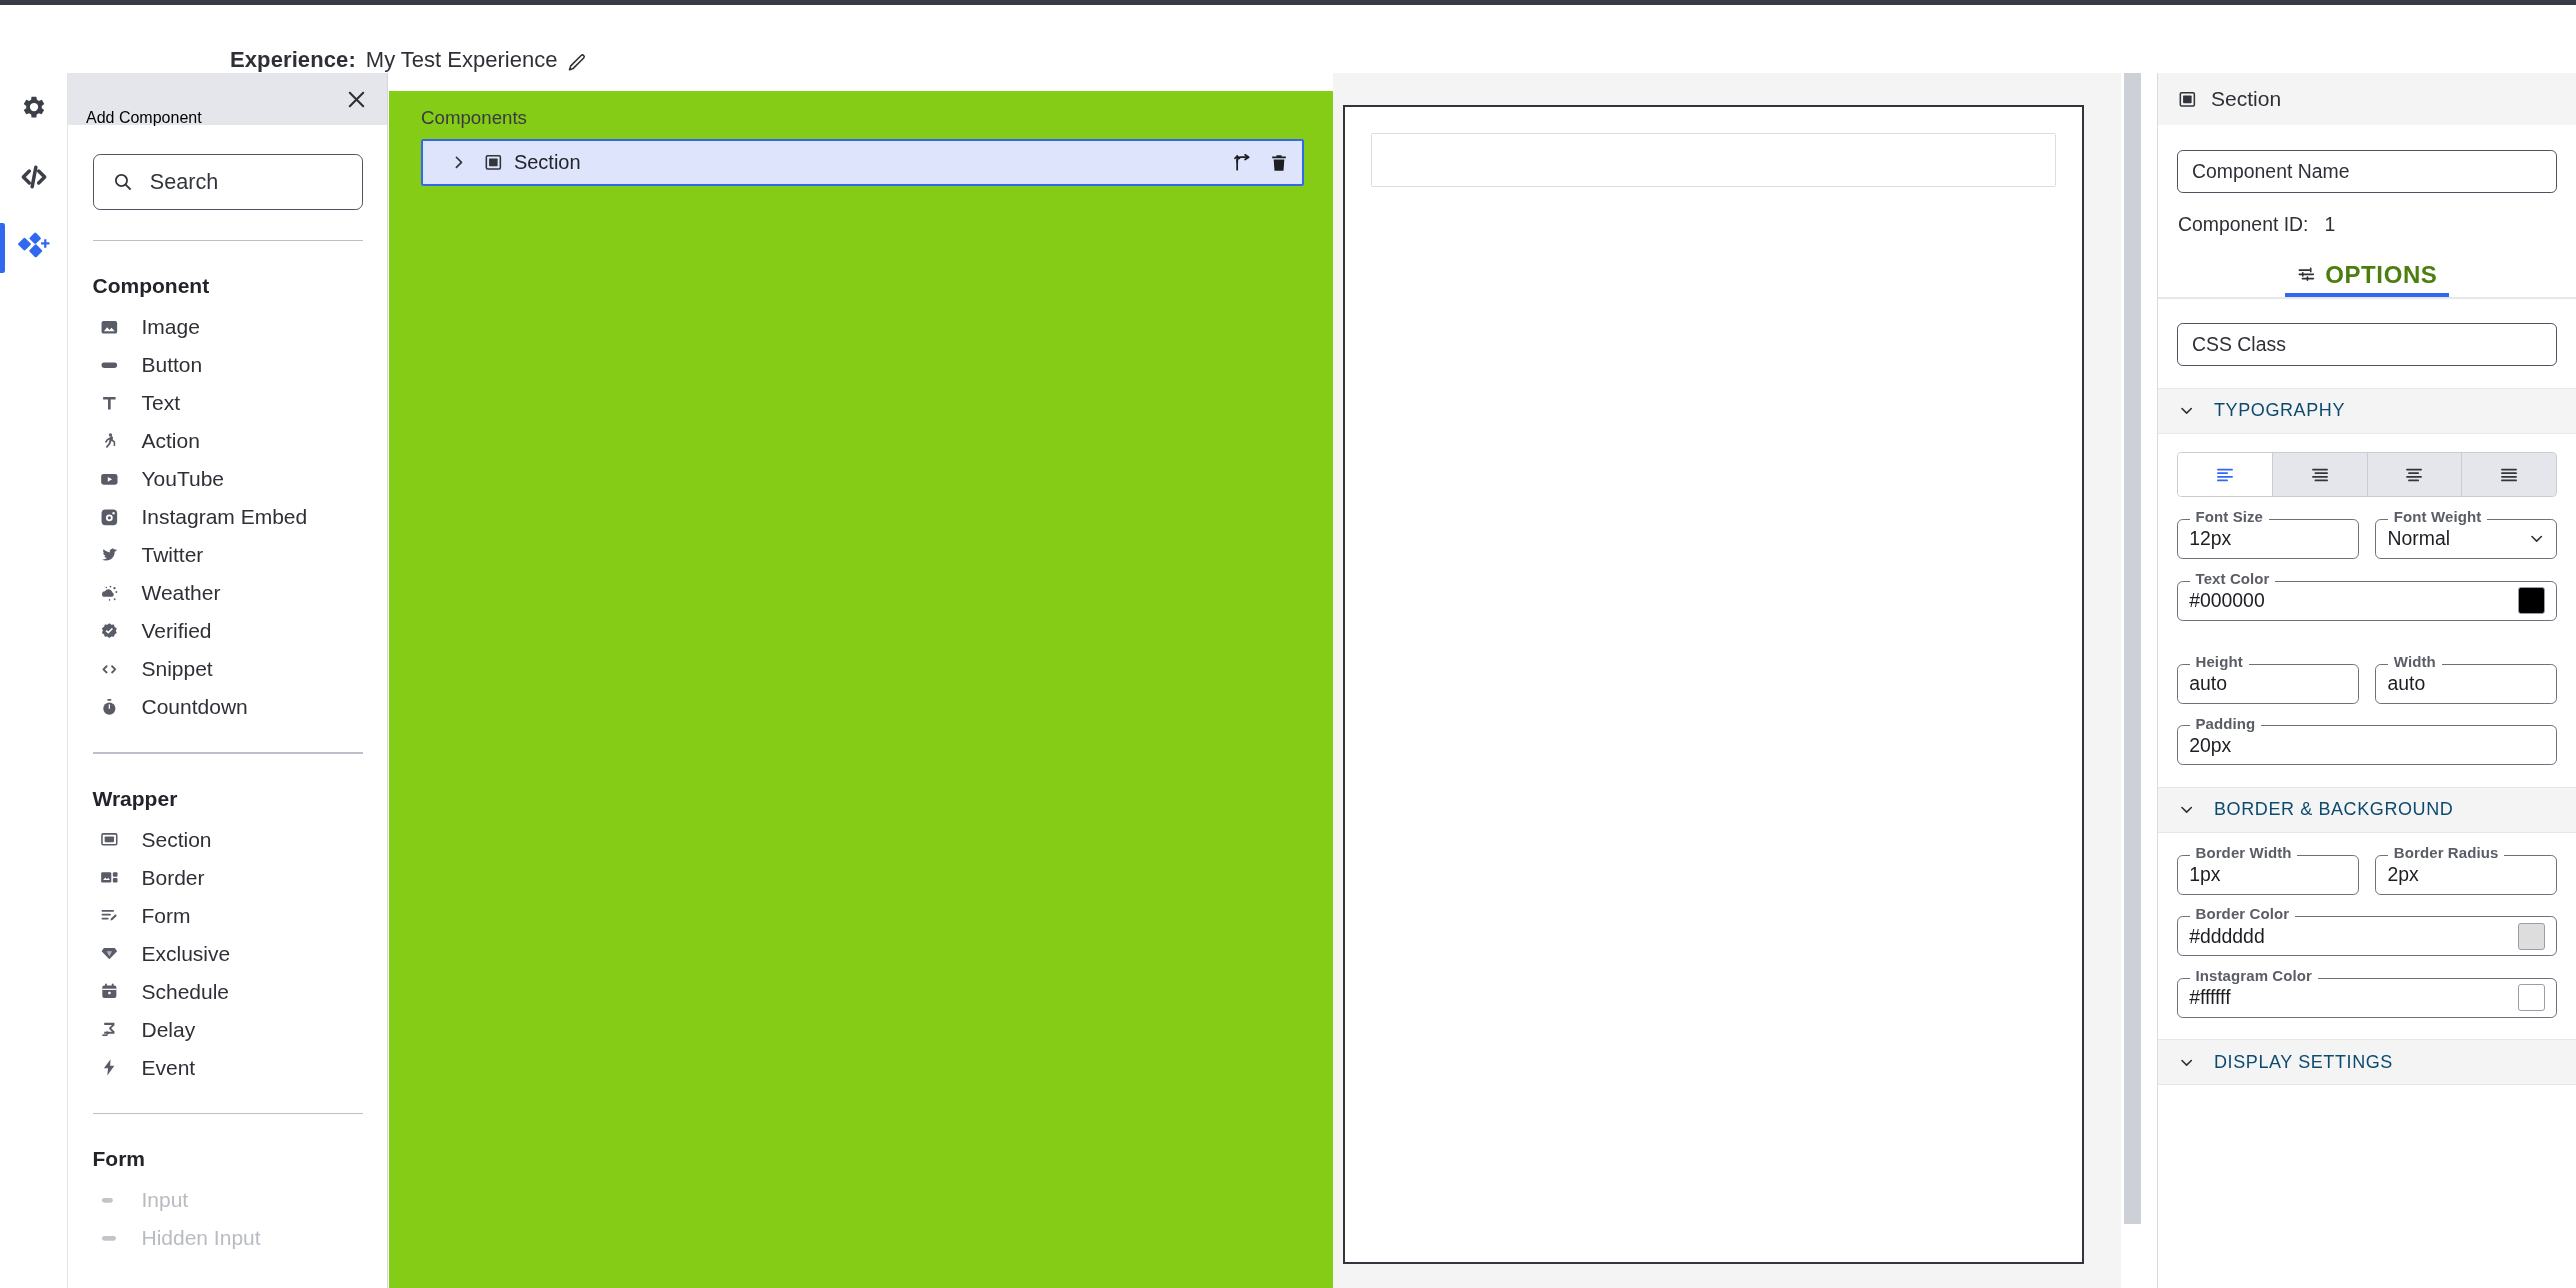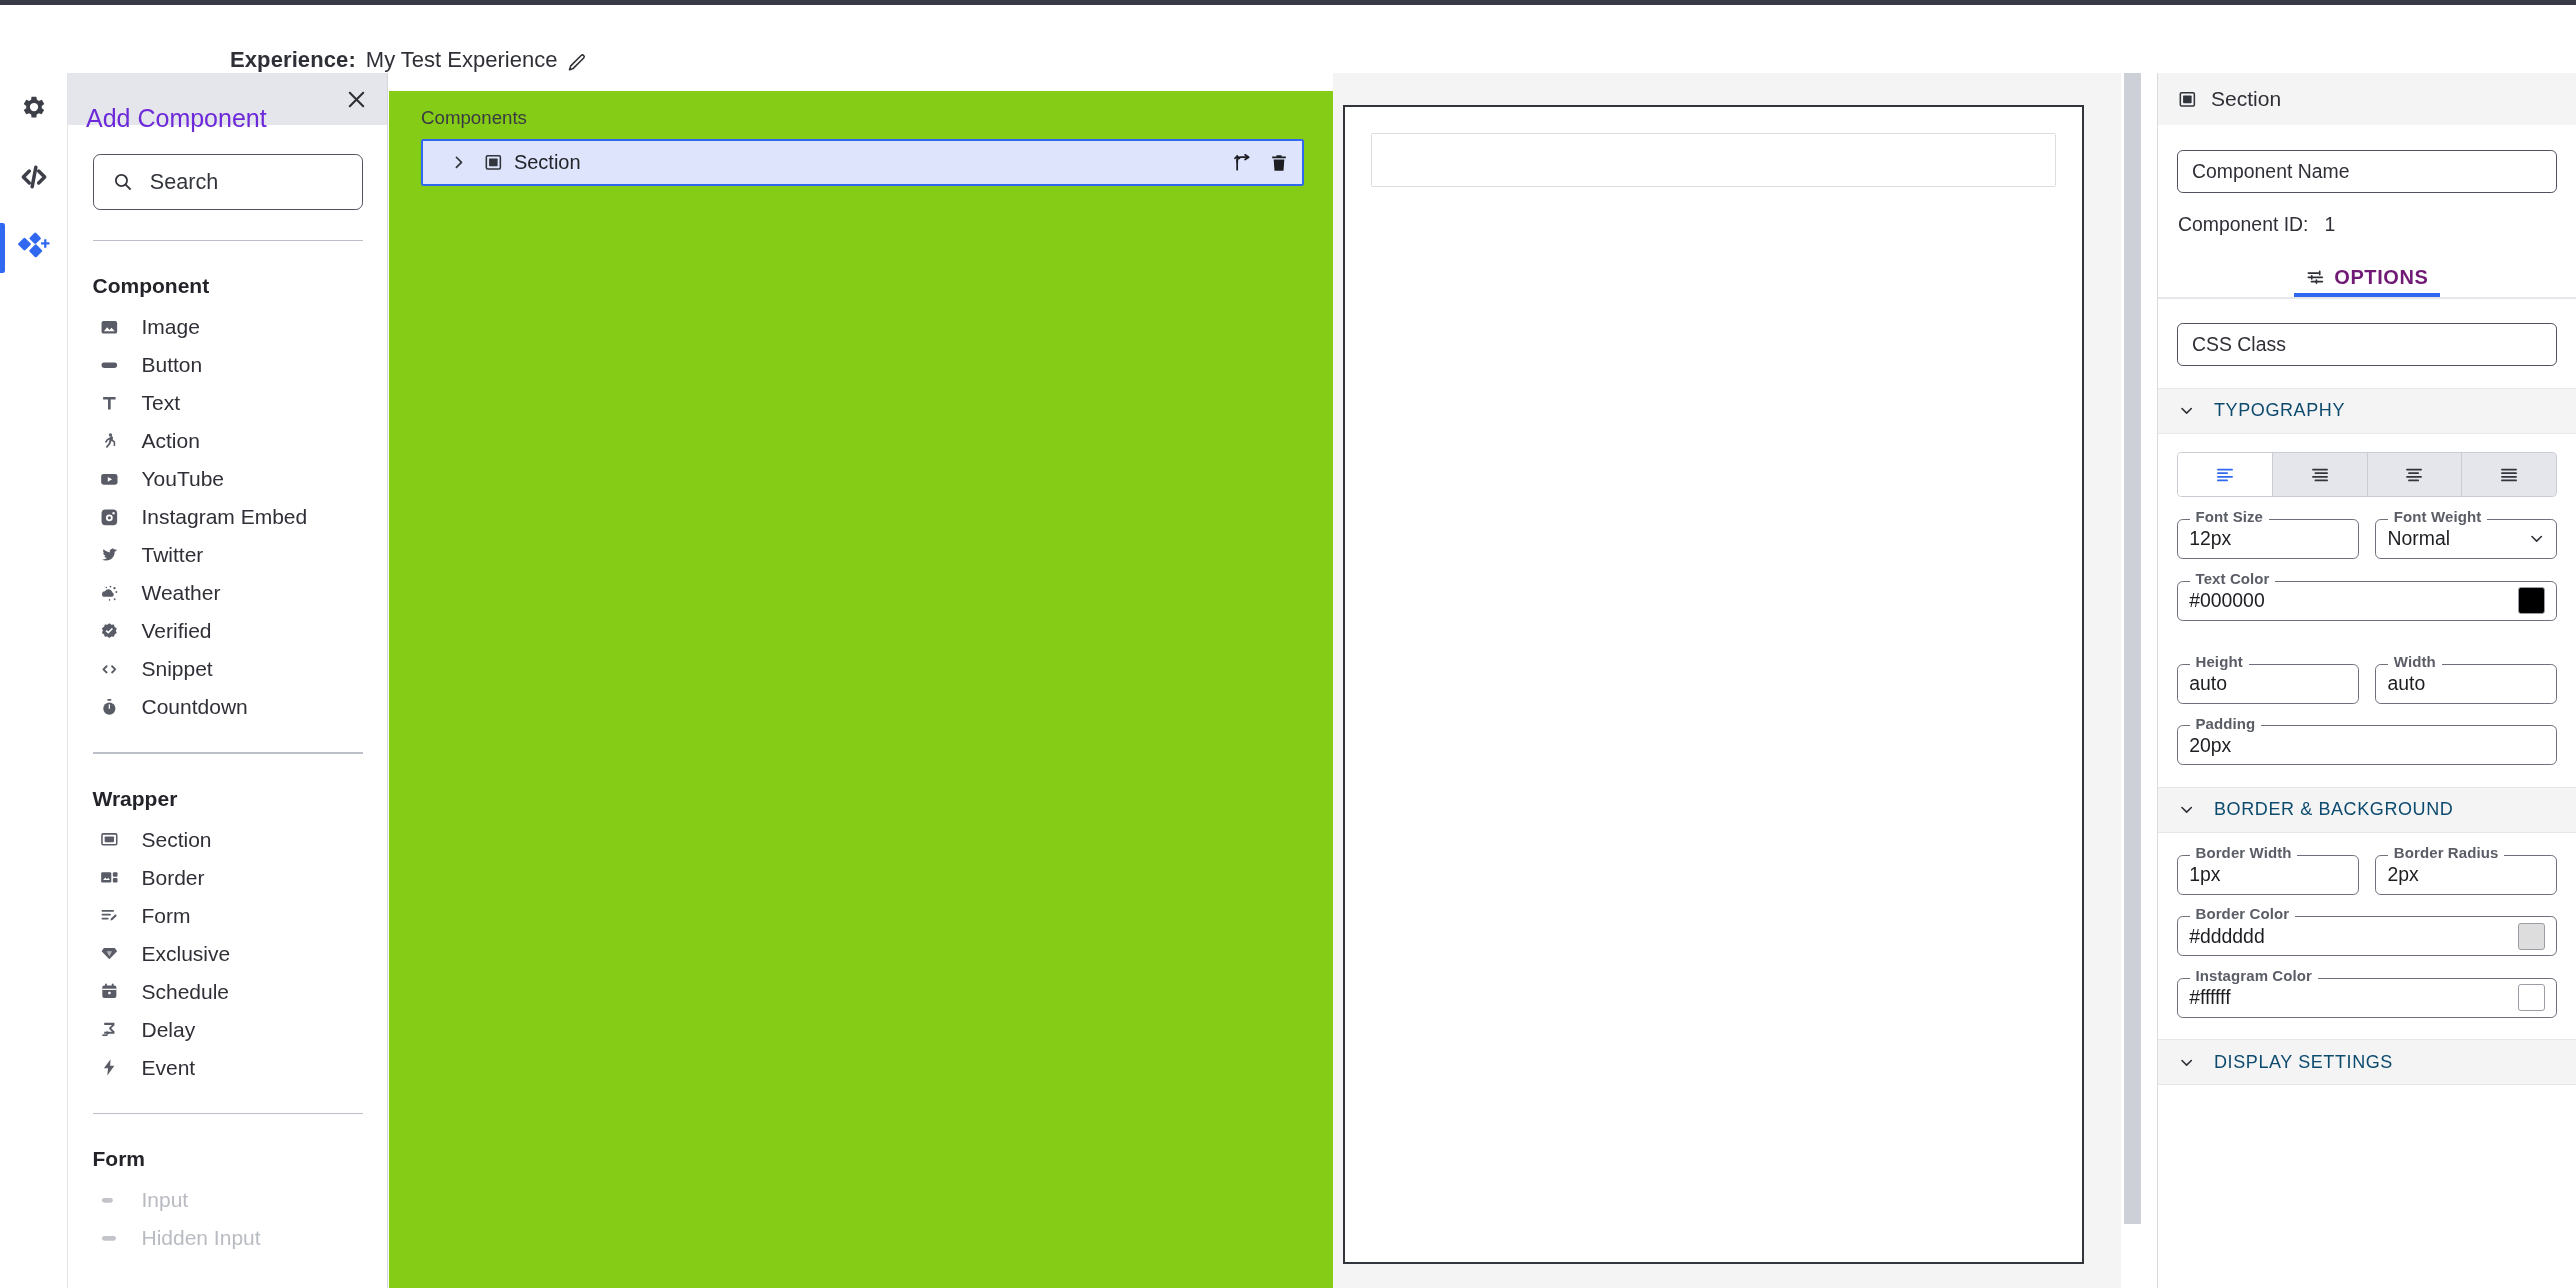--- a/index.html
+++ b/index.html
@@ -69,21 +69,21 @@
   
   .addpanel {
     position:absolute; left:68px; top:73px; width:320px; height:1216px;
     background:#ffffff; border-right:0.7px solid #d4d6dc;
     display:flex; flex-direction:column;
   }
   .addpanel-head {
     height:52px; background:#e4e6eb; display:flex; align-items:center;
     justify-content:space-between; padding:0 16px 0 18px; flex:none;
   }
-  .addpanel-title { font-size:25px; color:#6d28d9;margin-top:38px; }
+  .addpanel-title { font-size:16px; color:#000000;margin-top:38px; }
   .close-x { cursor:pointer; display:flex; width:29px; height:29px; align-items:center; justify-content:center; }
   .addpanel-body { flex:1; overflow:hidden; padding:0 24.5px; position:relative; }
 
   .search-box {
     margin-top:29px; height:56px; border:1.4px solid #4e525e; border-radius:7.2px;
     display:flex; align-items:center; gap:16px; padding:0 18.7px; background:#fff;
   }
   .search-ph { font-size:21.6px; color:#33353d; }
   .divider { height:1.4px; background:#bcbfc7; margin:30px 0 0 0; }
 
@@ -156,21 +156,21 @@
   .text-field .v { font-size:19.4px; color:#2f3037; }
   .cid-row { margin-top:20px; display:flex; align-items:baseline; gap:16px; padding-left:1.4px; }
   .cid-row .k { font-size:19.4px; color:#2f3037; }
   .cid-row .v { font-size:19.4px; color:#2f3037; }
 
   .tabs { margin-top:18.7px; height:43px; display:flex; align-items:flex-end; justify-content:center; }
   .tab {
     display:flex; align-items:center; gap:10px; padding:0 11.5px 8.6px 11.5px;
     position:relative; cursor:pointer;
   }
-  .tab .tl { font-size:20px; font-weight:bold; color:#701a75; letter-spacing:0.6px;text-align:center; }
+  .tab .tl { font-size:24px; font-weight:bold; color:#4d7c0f; letter-spacing:0.6px;text-align:center; }
   .tab.active::after {
     content:""; position:absolute; left:0; right:0; bottom:0; height:4.3px; background:#3069f0;
   }
   .tabs-underline { height:1.4px; background:#e6e7ea; margin:0 -18.7px; }
 
   .sec-header {
     height:46px; background:#f4f4f5; margin:0 -18.7px; padding-left:20px;
     display:flex; align-items:center; gap:18.7px; cursor:pointer;
     border-top:0.7px solid #e6e7ea; border-bottom:0.7px solid #e6e7ea;
   }

